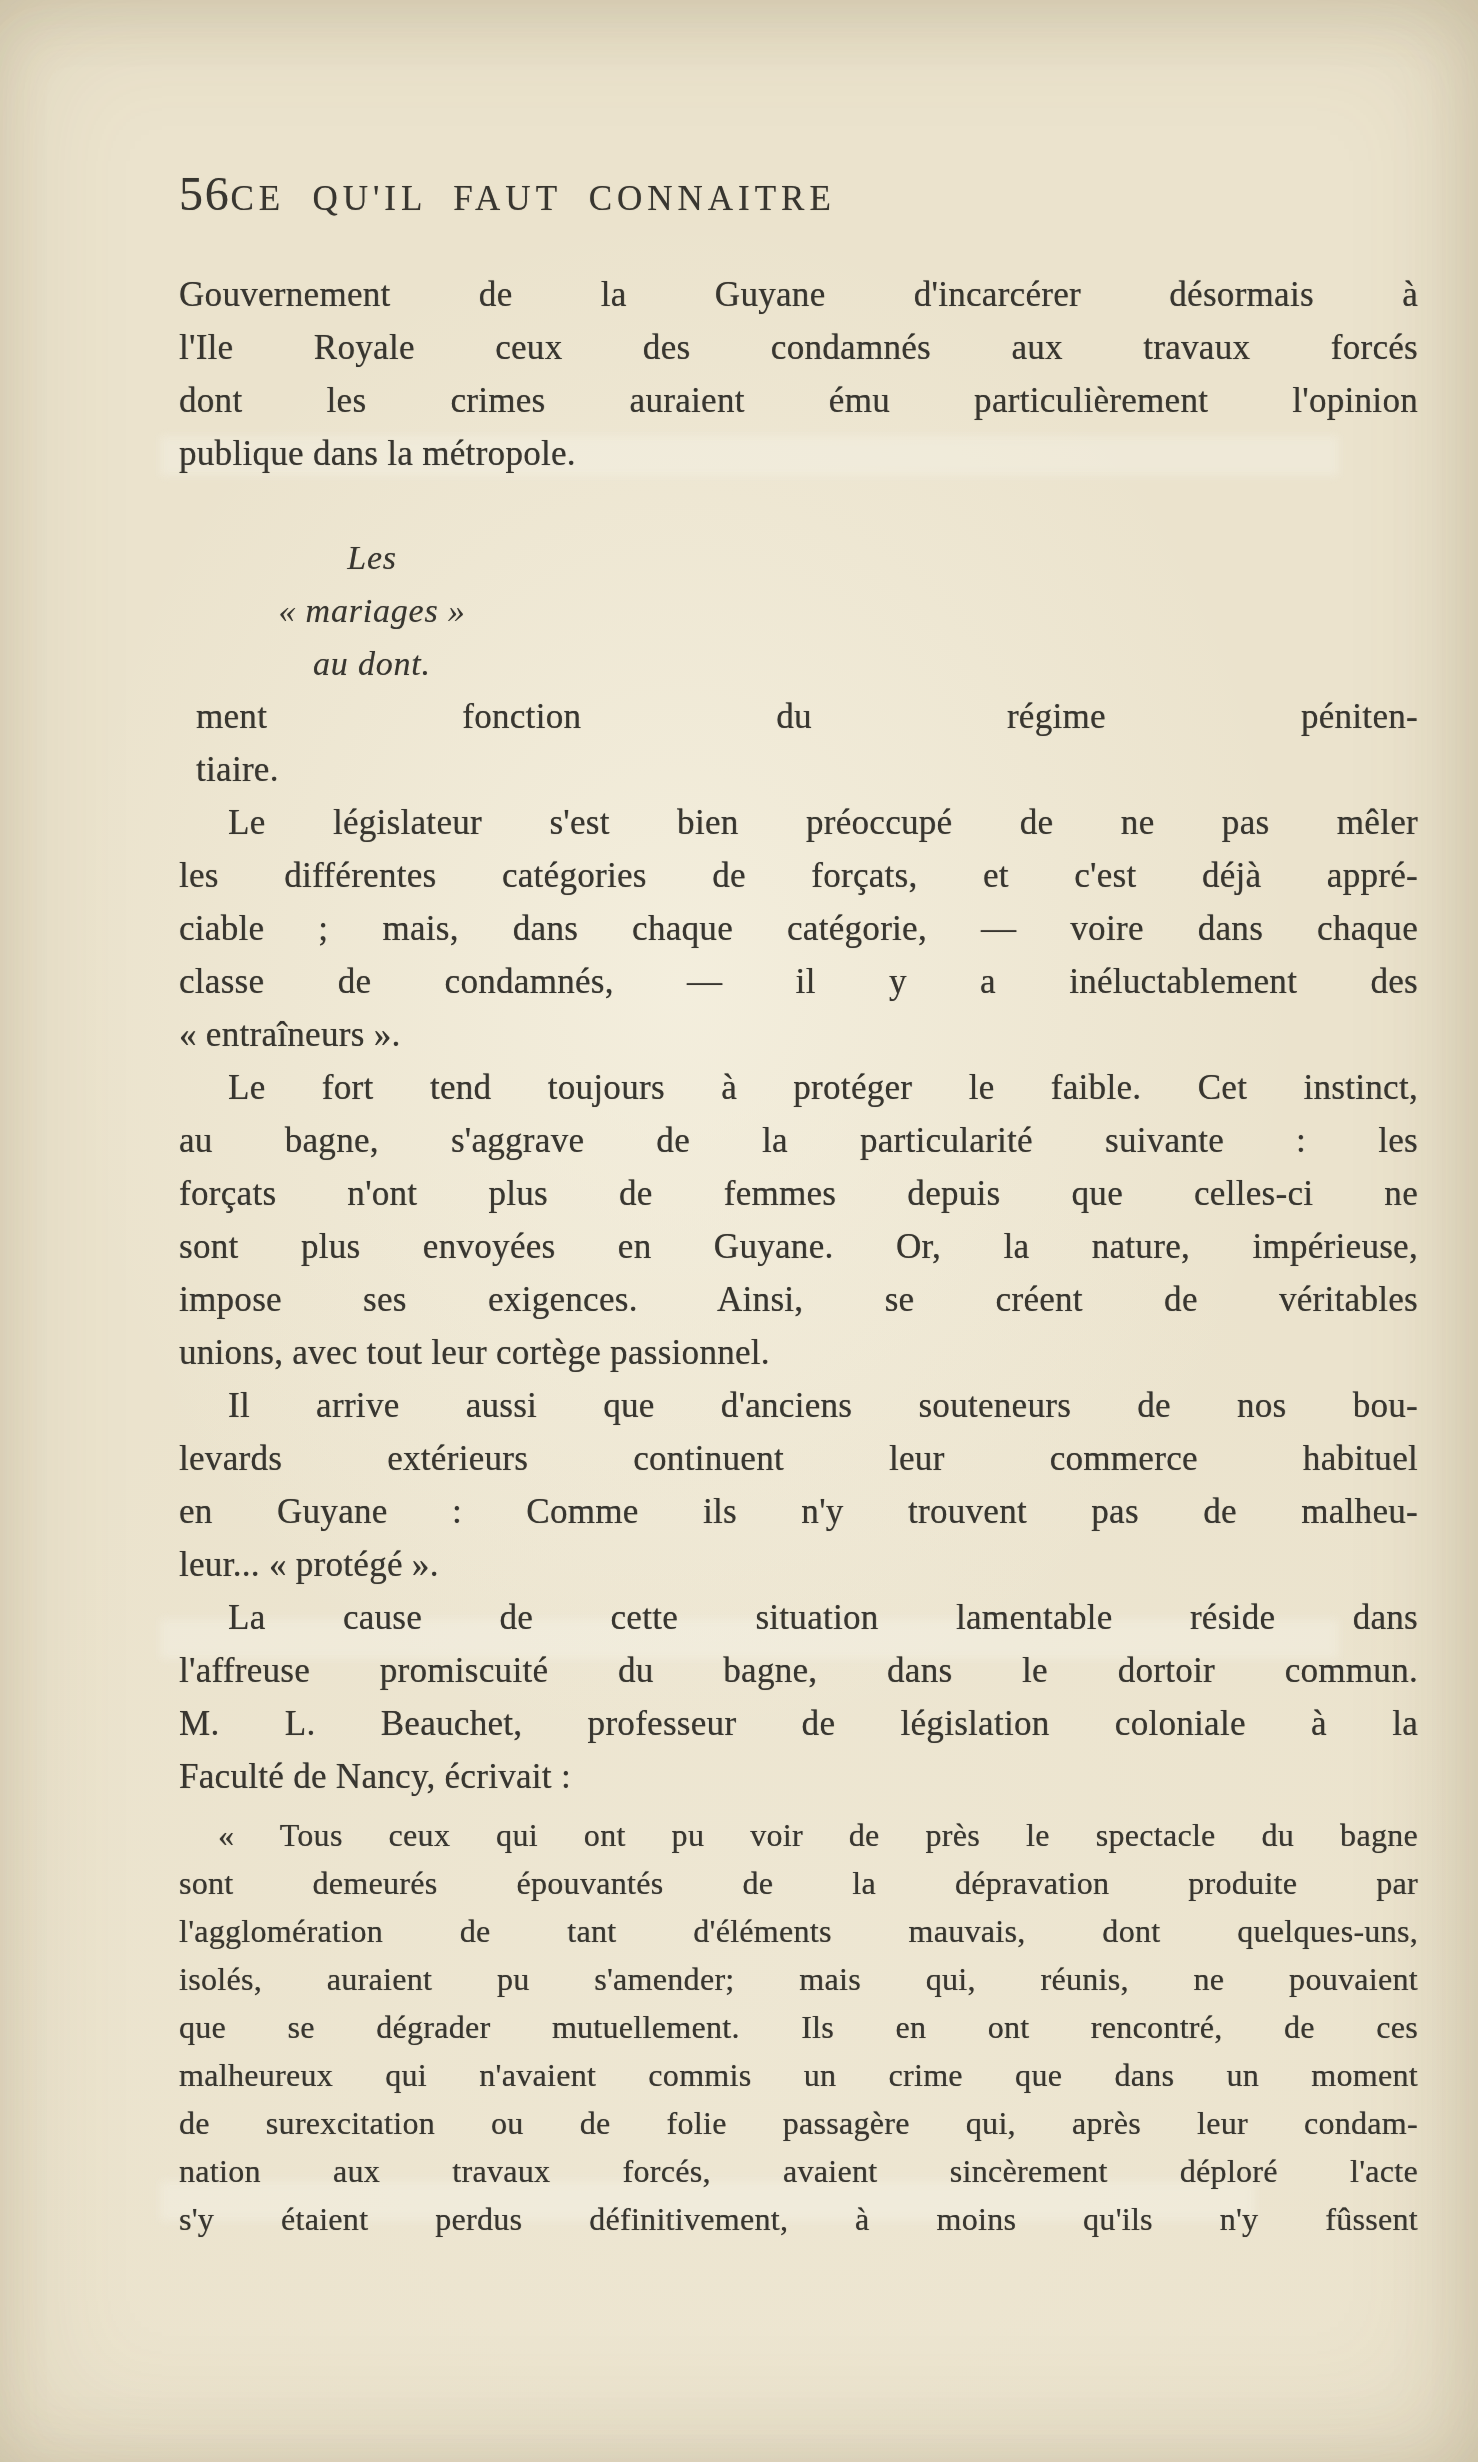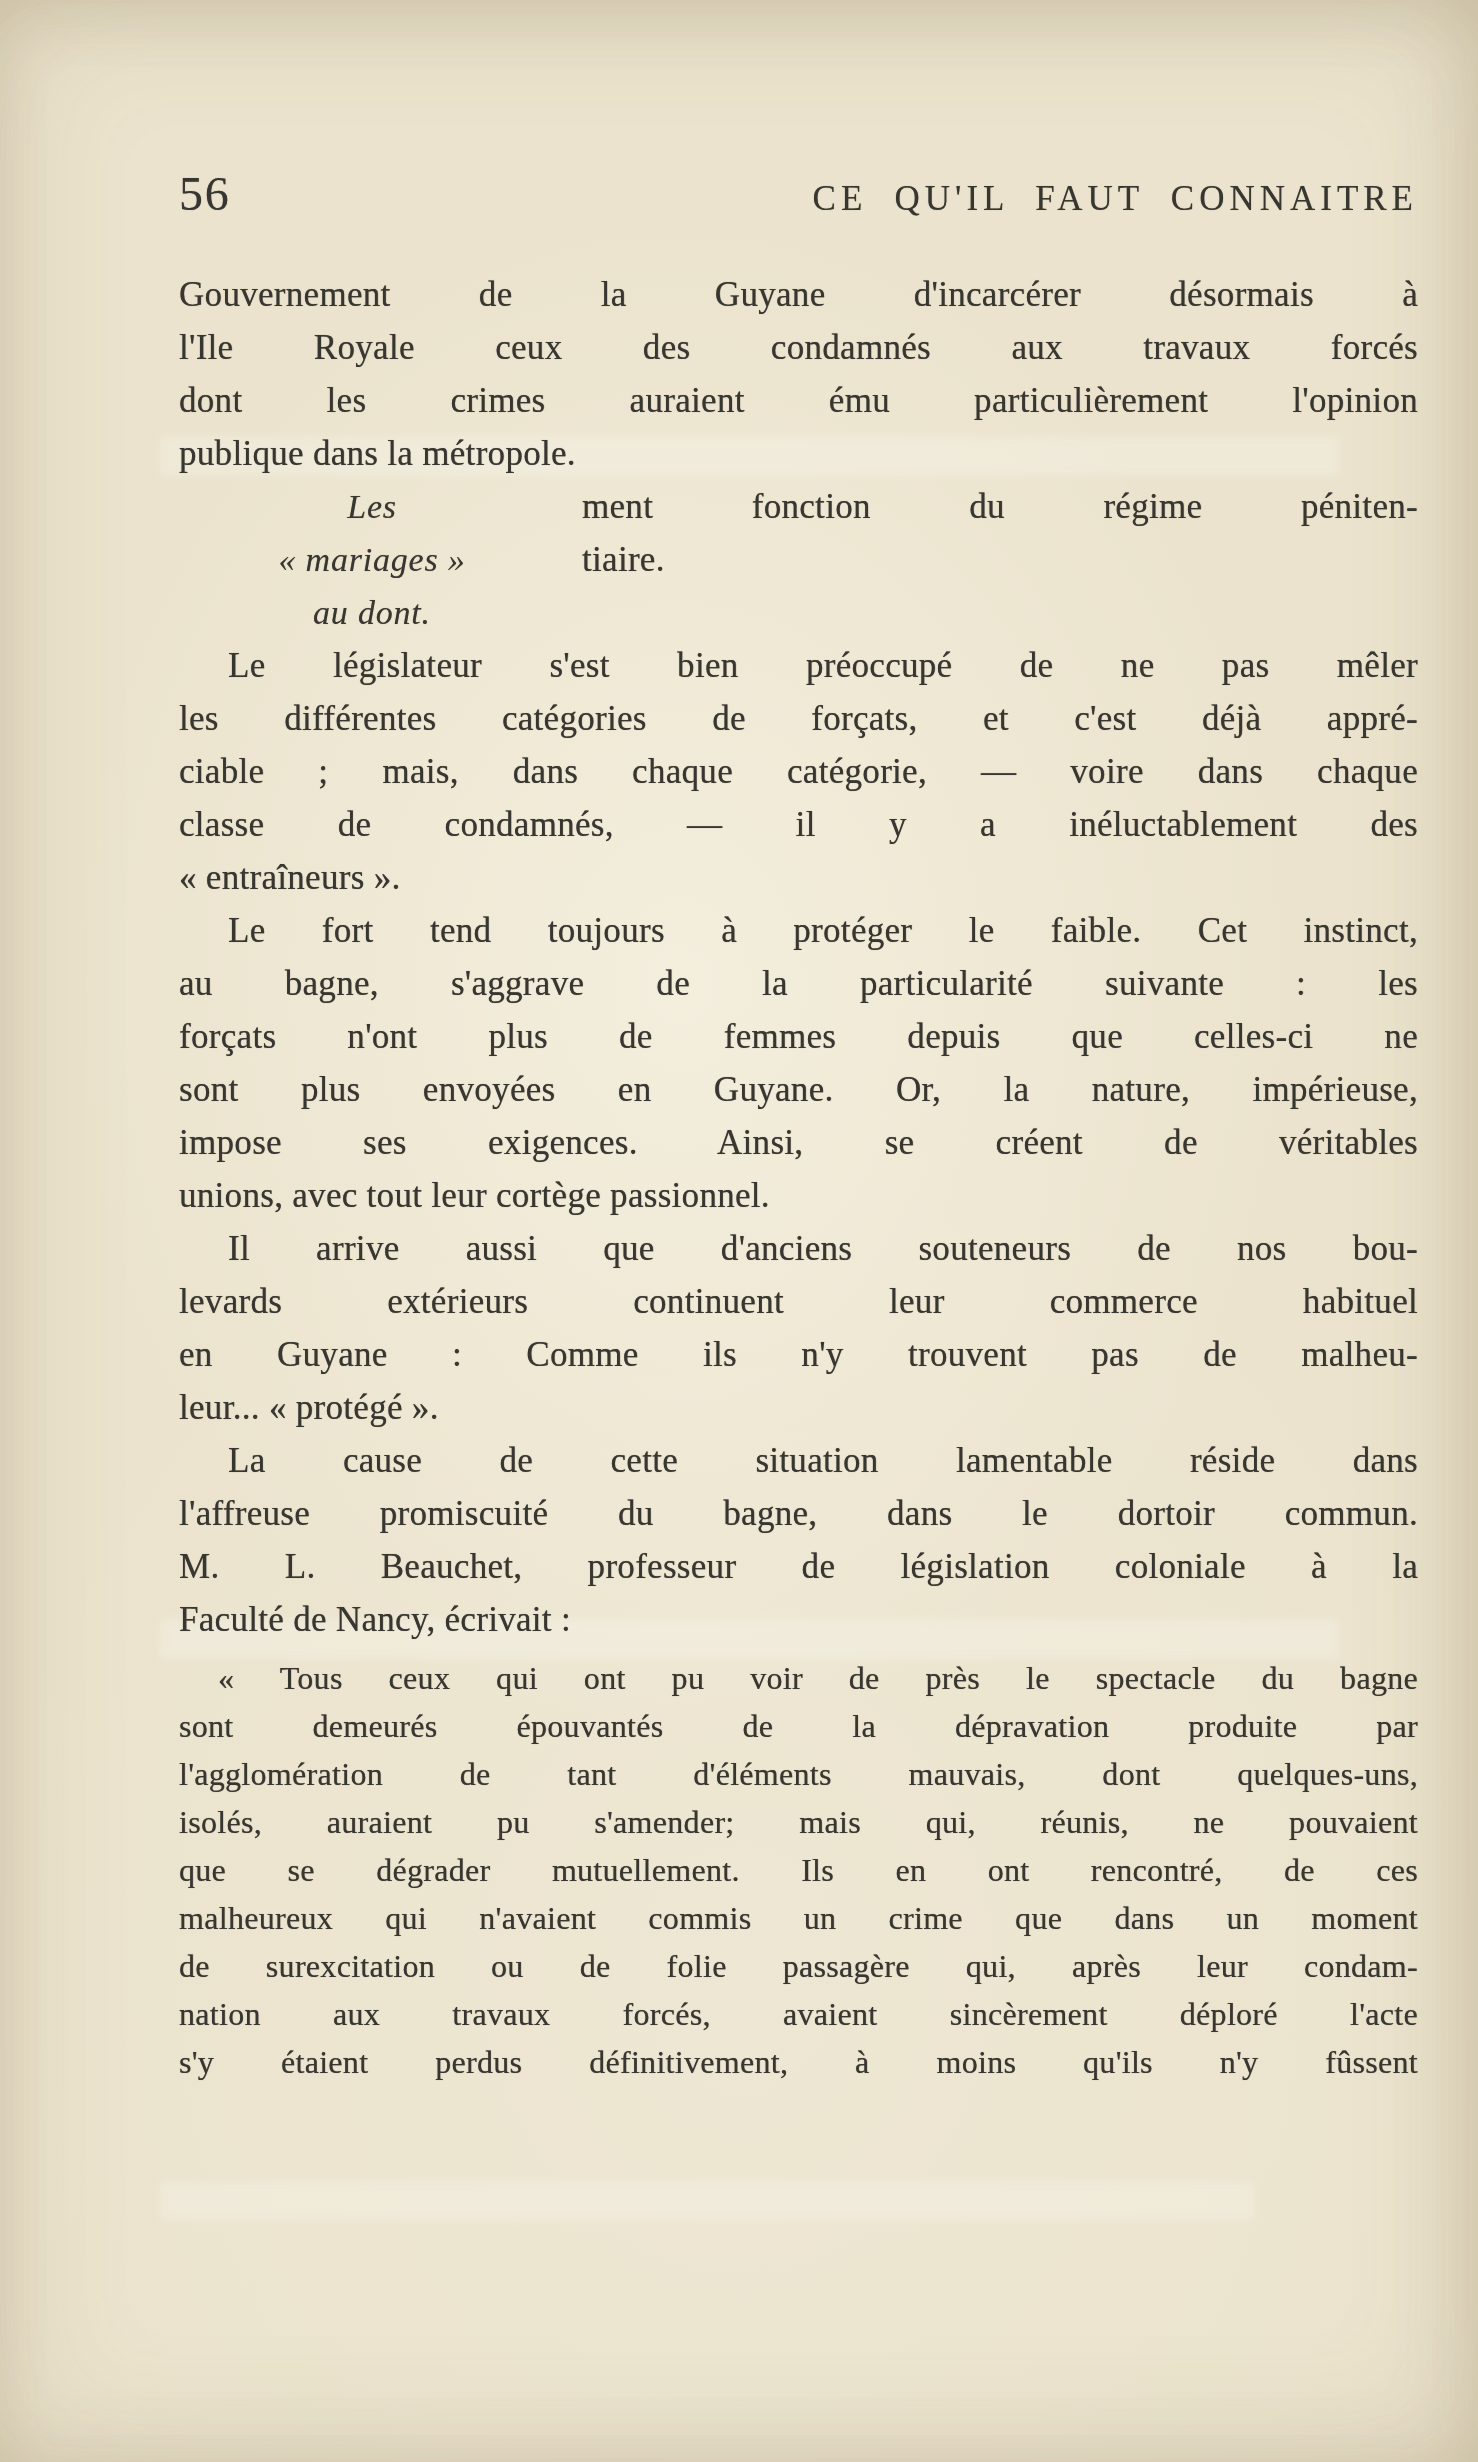--- a/index.html
+++ b/index.html
@@ -20,21 +20,21 @@
     color:#383630;
   }
   .artifact{position:absolute;left:160px;width:1179px;height:40px;
     background:rgba(248,250,243,0.30);filter:blur(5px);pointer-events:none;}
   .artifact.a1{top:436px;}
   .artifact.a2{top:1619px;}
   .artifact.a3{top:2181px;width:1095px;}
 
   .header{
     position:absolute;top:168px;left:179px;right:61px;
-    display:flex;justify-content:space-between;align-items:baseline;
+    display:flex;justify-content:flex-start;align-items:baseline;
   }
   .page-num{
     font-size:48px;line-height:51px;letter-spacing:1.7px;
     text-shadow:0 0 0.8px rgba(56,54,48,0.5);
   }
   .running-title{
     font-size:35px;line-height:51px;letter-spacing:5px;word-spacing:13.5px;
     text-shadow:0 0 0.8px rgba(56,54,48,0.5);
   }
 
@@ -45,21 +45,21 @@
   .line{
     font-size:35px;line-height:53px;height:53px;
     letter-spacing:0.3px;
     text-align:justify;text-align-last:justify;text-justify:inter-word;
     white-space:nowrap;
     text-shadow:0 0 0.8px rgba(56,54,48,0.55), 0.4px 0.4px 0 rgba(56,54,48,0.25);
   }
   .line.last{text-align-last:left;}
   .line.indent{text-indent:49px;}
 
-  .sidenote-sec{display:flex;}
+  .sidenote-sec{display:flex;margin-top:51px;flex-direction:column;}
   .note-col{flex:none;width:386px;}
   .note-line{
     font-style:italic;font-size:34px;line-height:53px;height:53px;
     text-align:center;letter-spacing:0.8px;
     text-shadow:0 0 0.8px rgba(56,54,48,0.5);
   }
   .text-col{flex:1;padding-left:17px;}
 
   .quote-sec{margin-top:8.4px;}
   .quote-sec .line{

